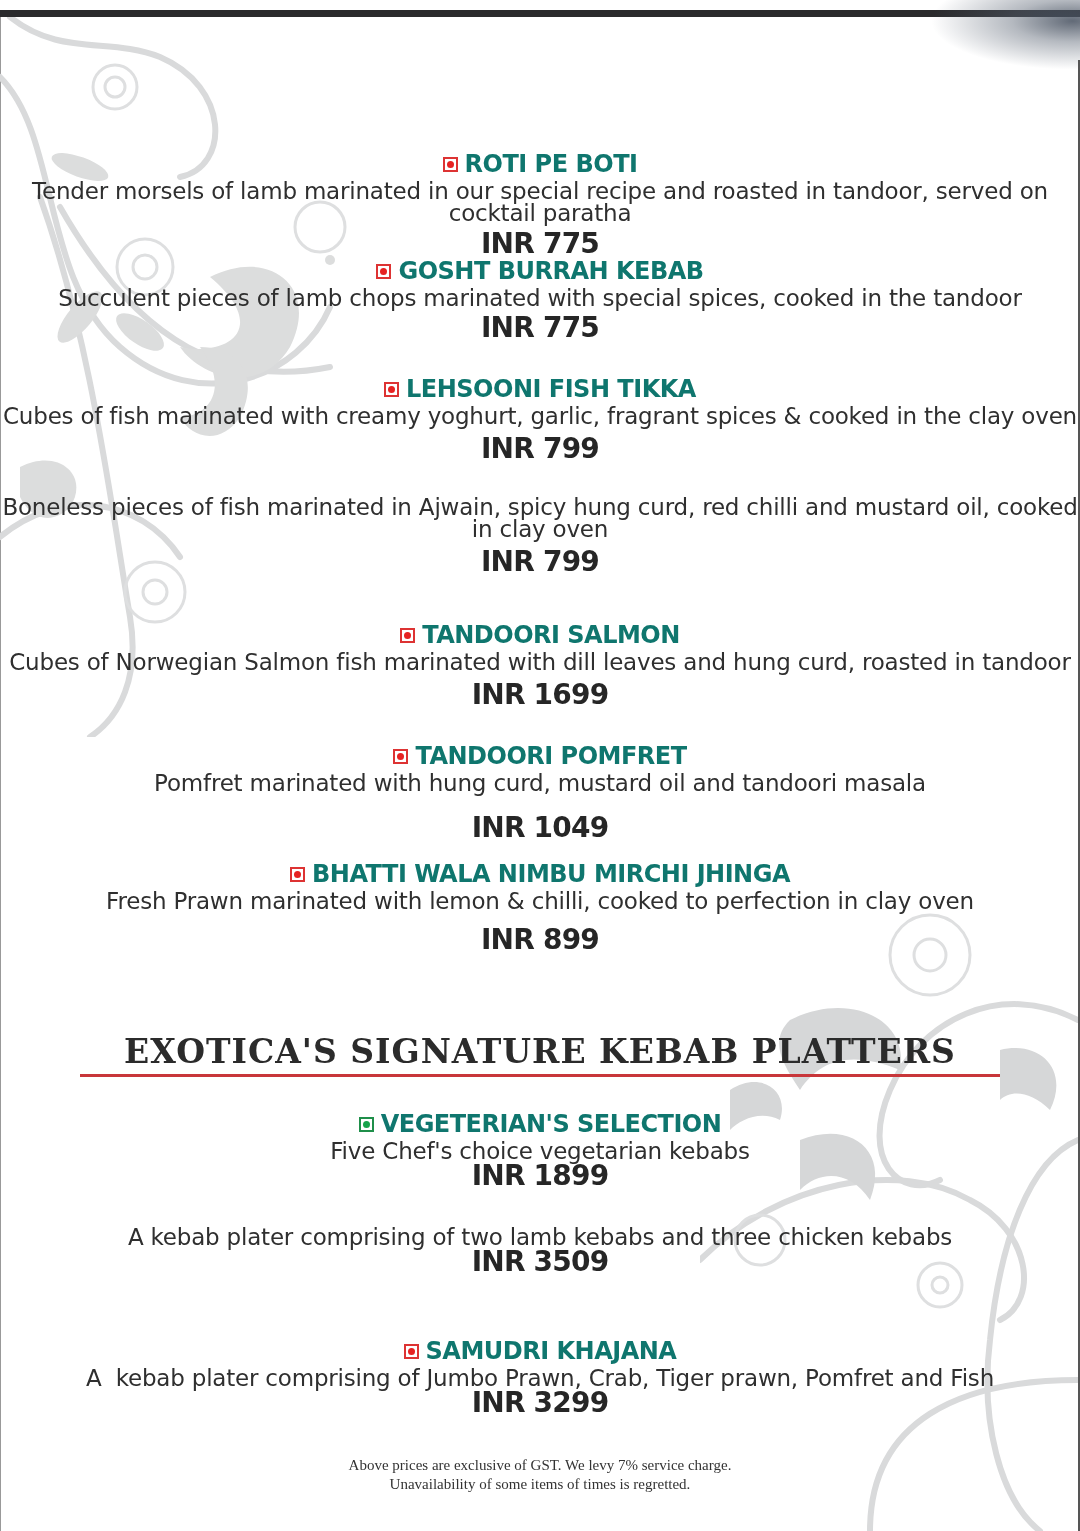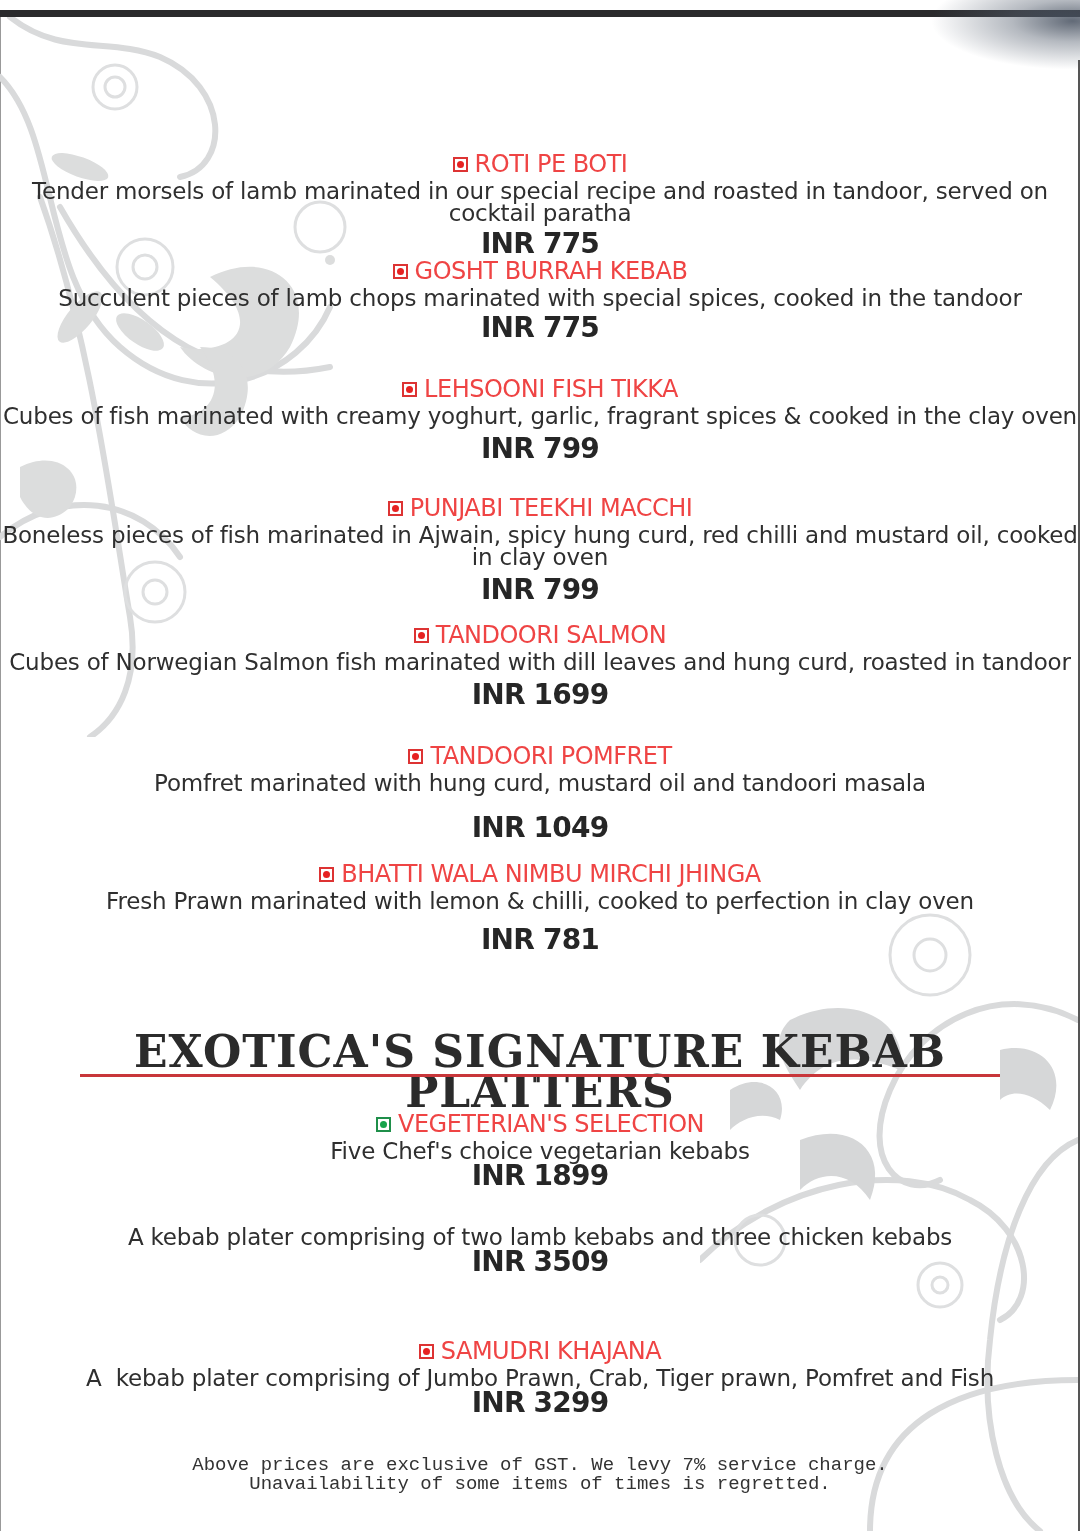--- a/index.html
+++ b/index.html
@@ -22,22 +22,22 @@
     }
     .left-edge {
       position: absolute; left: 0; top: 17px; width: 1px; height: 1514px; background: #999;
     }
     svg.swirl { position: absolute; pointer-events: none; }
     .menu-item {
       position: absolute; left: 0; width: 1080px; text-align: center;
     }
     .item-title {
       display: inline-flex; align-items: center; justify-content: center;
-      font-family: "DejaVu Sans", sans-serif; font-weight: normal;
-      font-size: 24px; letter-spacing: -0.5px; color: #ef4444;
+      font-family: "DejaVu Sans", sans-serif; font-weight: bold;
+      font-size: 24px; letter-spacing: -0.5px; color: #0f766e;
       line-height: 28px;
     }
     .diet-mark {
       display: inline-block; width: 15px; height: 15px; border: 2px solid #d33;
       box-sizing: border-box; position: relative; margin-right: 7px; background: #fff;
     }
     .diet-mark::after {
       content: ""; position: absolute; left: 2px; top: 2px; width: 7px; height: 7px;
       border-radius: 50%; background: #e62222;
     }
@@ -46,29 +46,29 @@
     .item-desc {
       font-family: "DejaVu Sans", sans-serif; font-size: 23px; color: #2f2f2f;
       line-height: 22px; margin-top: 2px; letter-spacing: -0.2px;
     }
     .item-price {
       font-family: "DejaVu Sans", sans-serif; font-weight: bold; font-size: 28px;
       color: #262626; letter-spacing: -0.8px; line-height: 28px;
     }
     .section-heading {
       position: absolute; left: 80px; width: 920px; top: 1032px; text-align: center;
-      font-family: "DejaVu Serif", serif; font-weight: bold; font-size: 44px;
+      font-family: "DejaVu Serif", serif; font-weight: bold; font-size: 33px;
       letter-spacing: 1px; color: #2b2b2b; line-height: 40px;
     }
     .section-rule {
       position: absolute; left: 80px; top: 1074px; width: 920px; height: 3px; background: #c8363a;
     }
     .footer-note {
       position: absolute; left: 0; width: 1080px; top: 1456px; text-align: center;
-      font-family: Liberation Mono, monospace; font-size: 19px; color: #333; line-height: 19px;
+      font-family: Liberation Serif, serif; font-size: 15px; color: #333; line-height: 19px;
     }
   </style>
 </head>
 <body>
 
 <div class="top-bar"></div>
 <div class="top-bar-brush"></div>
 <div class="left-edge"></div>
 <div class="right-edge"></div>
 
@@ -143,24 +143,20 @@
 <div class="menu-item" style="top:375px">
   <div class="item-title">
       <span class="diet-mark"></span>
       <span>LEHSOONI FISH TIKKA</span>
     </div>
   <div class="item-desc">Cubes of fish marinated with creamy yoghurt, garlic, fragrant spices &amp; cooked in the clay oven</div>
   <div class="item-price" style="margin-top:8px">INR 799</div>
 </div>
 
 <div class="menu-item" style="top:494px">
-  <div class="item-title">
-      <span class="diet-mark"></span>
-      <span>PUNJABI TEEKHI MACCHI</span>
-    </div>
   <div class="item-desc">Boneless pieces of fish marinated in Ajwain, spicy hung curd, red chilli and mustard oil, cooked in clay oven</div>
   <div class="item-price" style="margin-top:8px">INR 799</div>
 </div>
 
 <div class="menu-item" style="top:621px">
   <div class="item-title">
       <span class="diet-mark"></span>
       <span>TANDOORI SALMON</span>
     </div>
   <div class="item-desc">Cubes of Norwegian Salmon fish marinated with dill leaves and hung curd, roasted in tandoor</div>
@@ -175,21 +171,21 @@
   <div class="item-desc">Pomfret marinated with hung curd, mustard oil and tandoori masala</div>
   <div class="item-price" style="margin-top:20px">INR 1049</div>
 </div>
 
 <div class="menu-item" style="top:860px">
   <div class="item-title">
       <span class="diet-mark"></span>
       <span>BHATTI WALA NIMBU MIRCHI JHINGA</span>
     </div>
   <div class="item-desc">Fresh Prawn marinated with lemon &amp; chilli, cooked to perfection in clay oven</div>
-  <div class="item-price" style="margin-top:14px">INR 781</div>
+  <div class="item-price" style="margin-top:14px">INR 899</div>
 </div>
 
 <div class="section-heading">EXOTICA'S SIGNATURE KEBAB PLATTERS</div>
 <div class="section-rule"></div>
 
 <div class="menu-item" style="top:1110px">
   <div class="item-title">
       <span class="diet-mark veg"></span>
       <span>VEGETERIAN'S SELECTION</span>
     </div>

